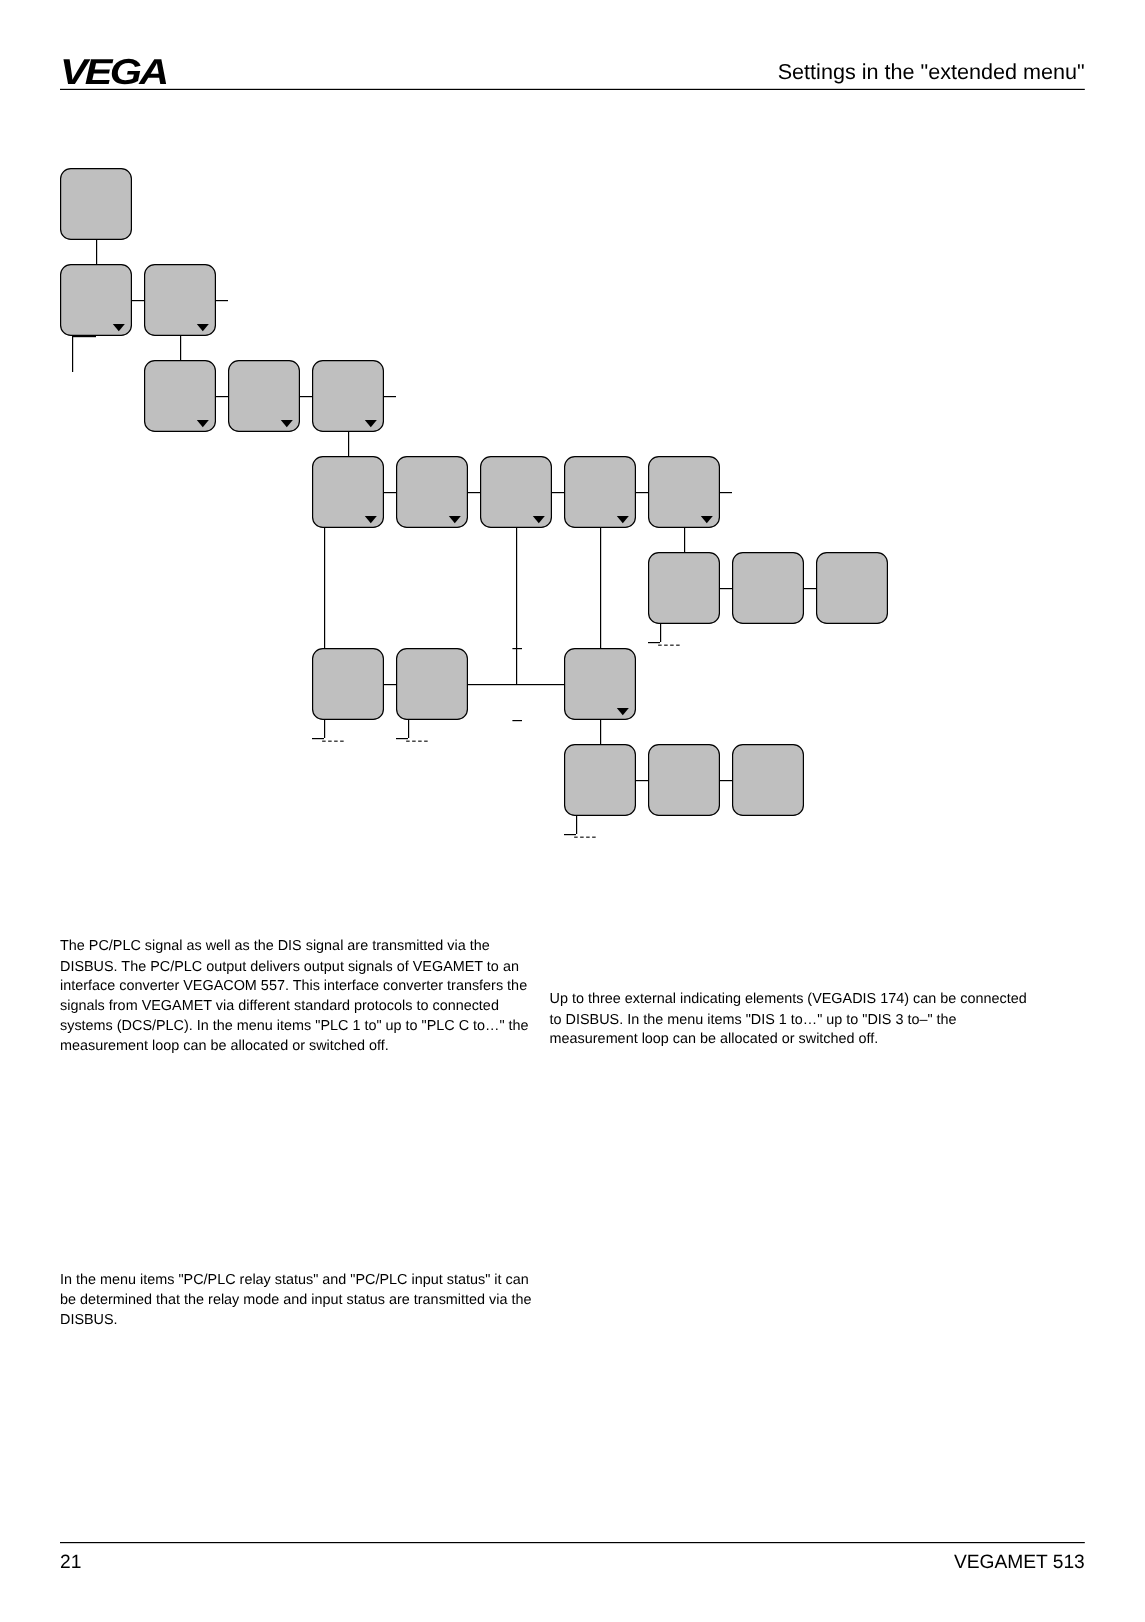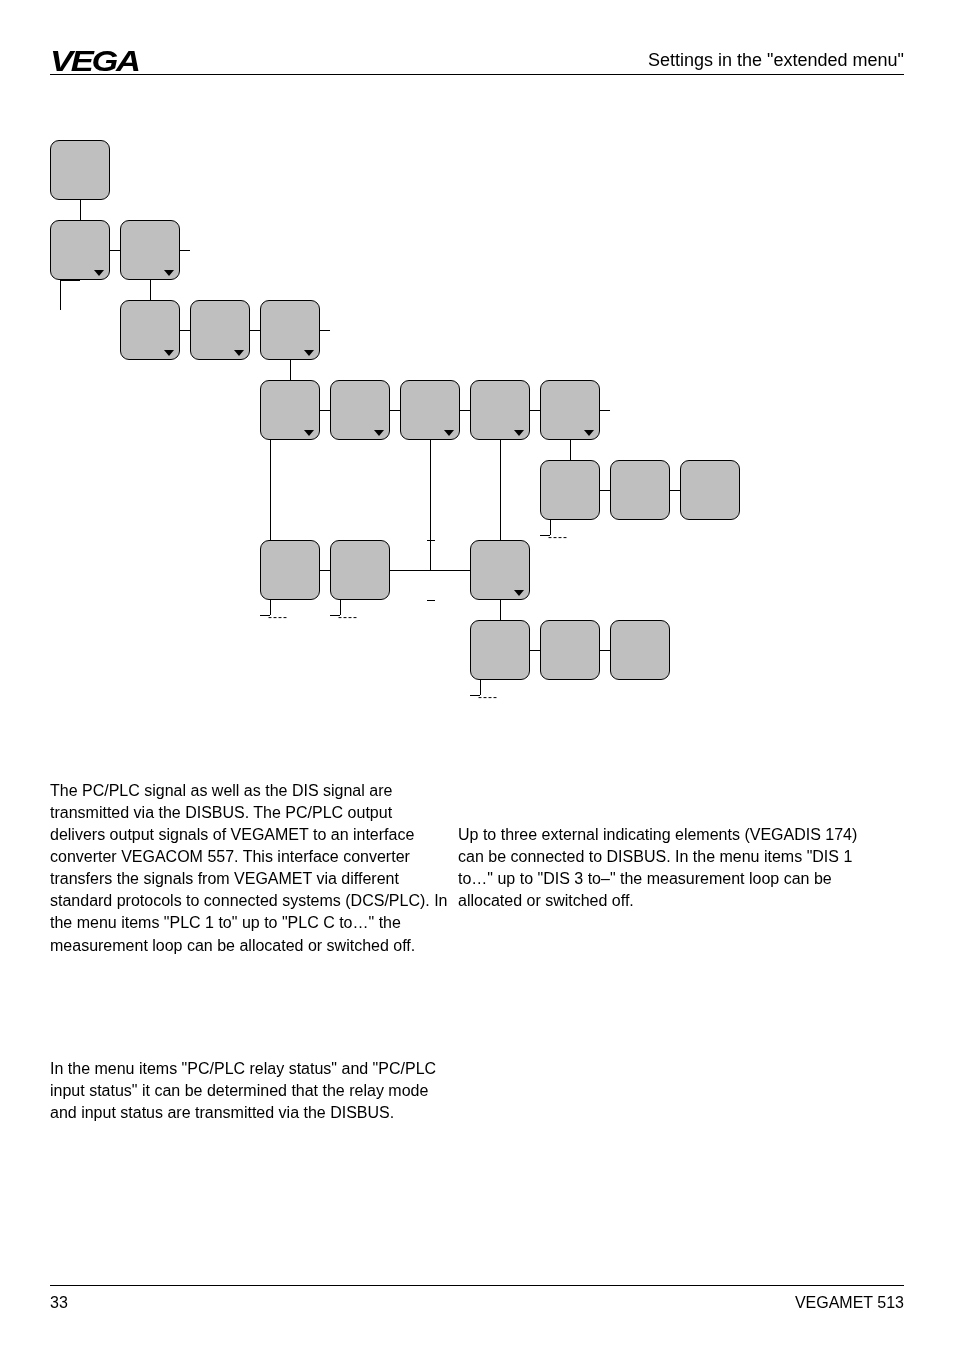--- a/index.html
+++ b/index.html
@@ -79,21 +79,21 @@
     letter-spacing: 1px;
   }
   .tick {
     position: absolute;
     width: 1px;
     height: 6px;
     background: #000;
   }
   .body-text {
     position: absolute;
-    font-size: 16px;
+    font-size: 12px;
     line-height: 1.38;
   }
   .col-left { left: 0; width: 400px; }
   .col-right { left: 408px; width: 400px; margin-top: 44px; }
   .footer-line {
     position: absolute;
     left: 0;
     bottom: 26px;
     width: 854px;
     height: 1px;
@@ -225,16 +225,16 @@
     <div class="box" style="left:500px; top:480px;"></div>
     <div class="box" style="left:570px; top:480px;"></div>
 
   </div>
 
   <div class="body-text col-left" style="top:740px;">The PC/PLC signal as well as the DIS signal are transmitted via the DISBUS. The PC/PLC output delivers output signals of VEGAMET to an interface converter VEGACOM 557. This interface converter transfers the signals from VEGAMET via different standard protocols to connected systems (DCS/PLC). In the menu items "PLC 1 to" up to "PLC C to…" the measurement loop can be allocated or switched off.</div>
   <div class="body-text col-left" style="top:1018px;">In the menu items "PC/PLC relay status" and "PC/PLC input status" it can be determined that the relay mode and input status are transmitted via the DISBUS.</div>
   <div class="body-text col-right" style="top:740px;">Up to three external indicating elements (VEGADIS 174) can be connected to DISBUS. In the menu items "DIS 1 to…" up to "DIS 3 to–" the measurement loop can be allocated or switched off.</div>
 
   <div class="footer-line"></div>
-  <div class="page-number">33</div>
+  <div class="page-number">21</div>
   <div class="footer-right">VEGAMET 513</div>
 
 </div>
 
 </body></html>

